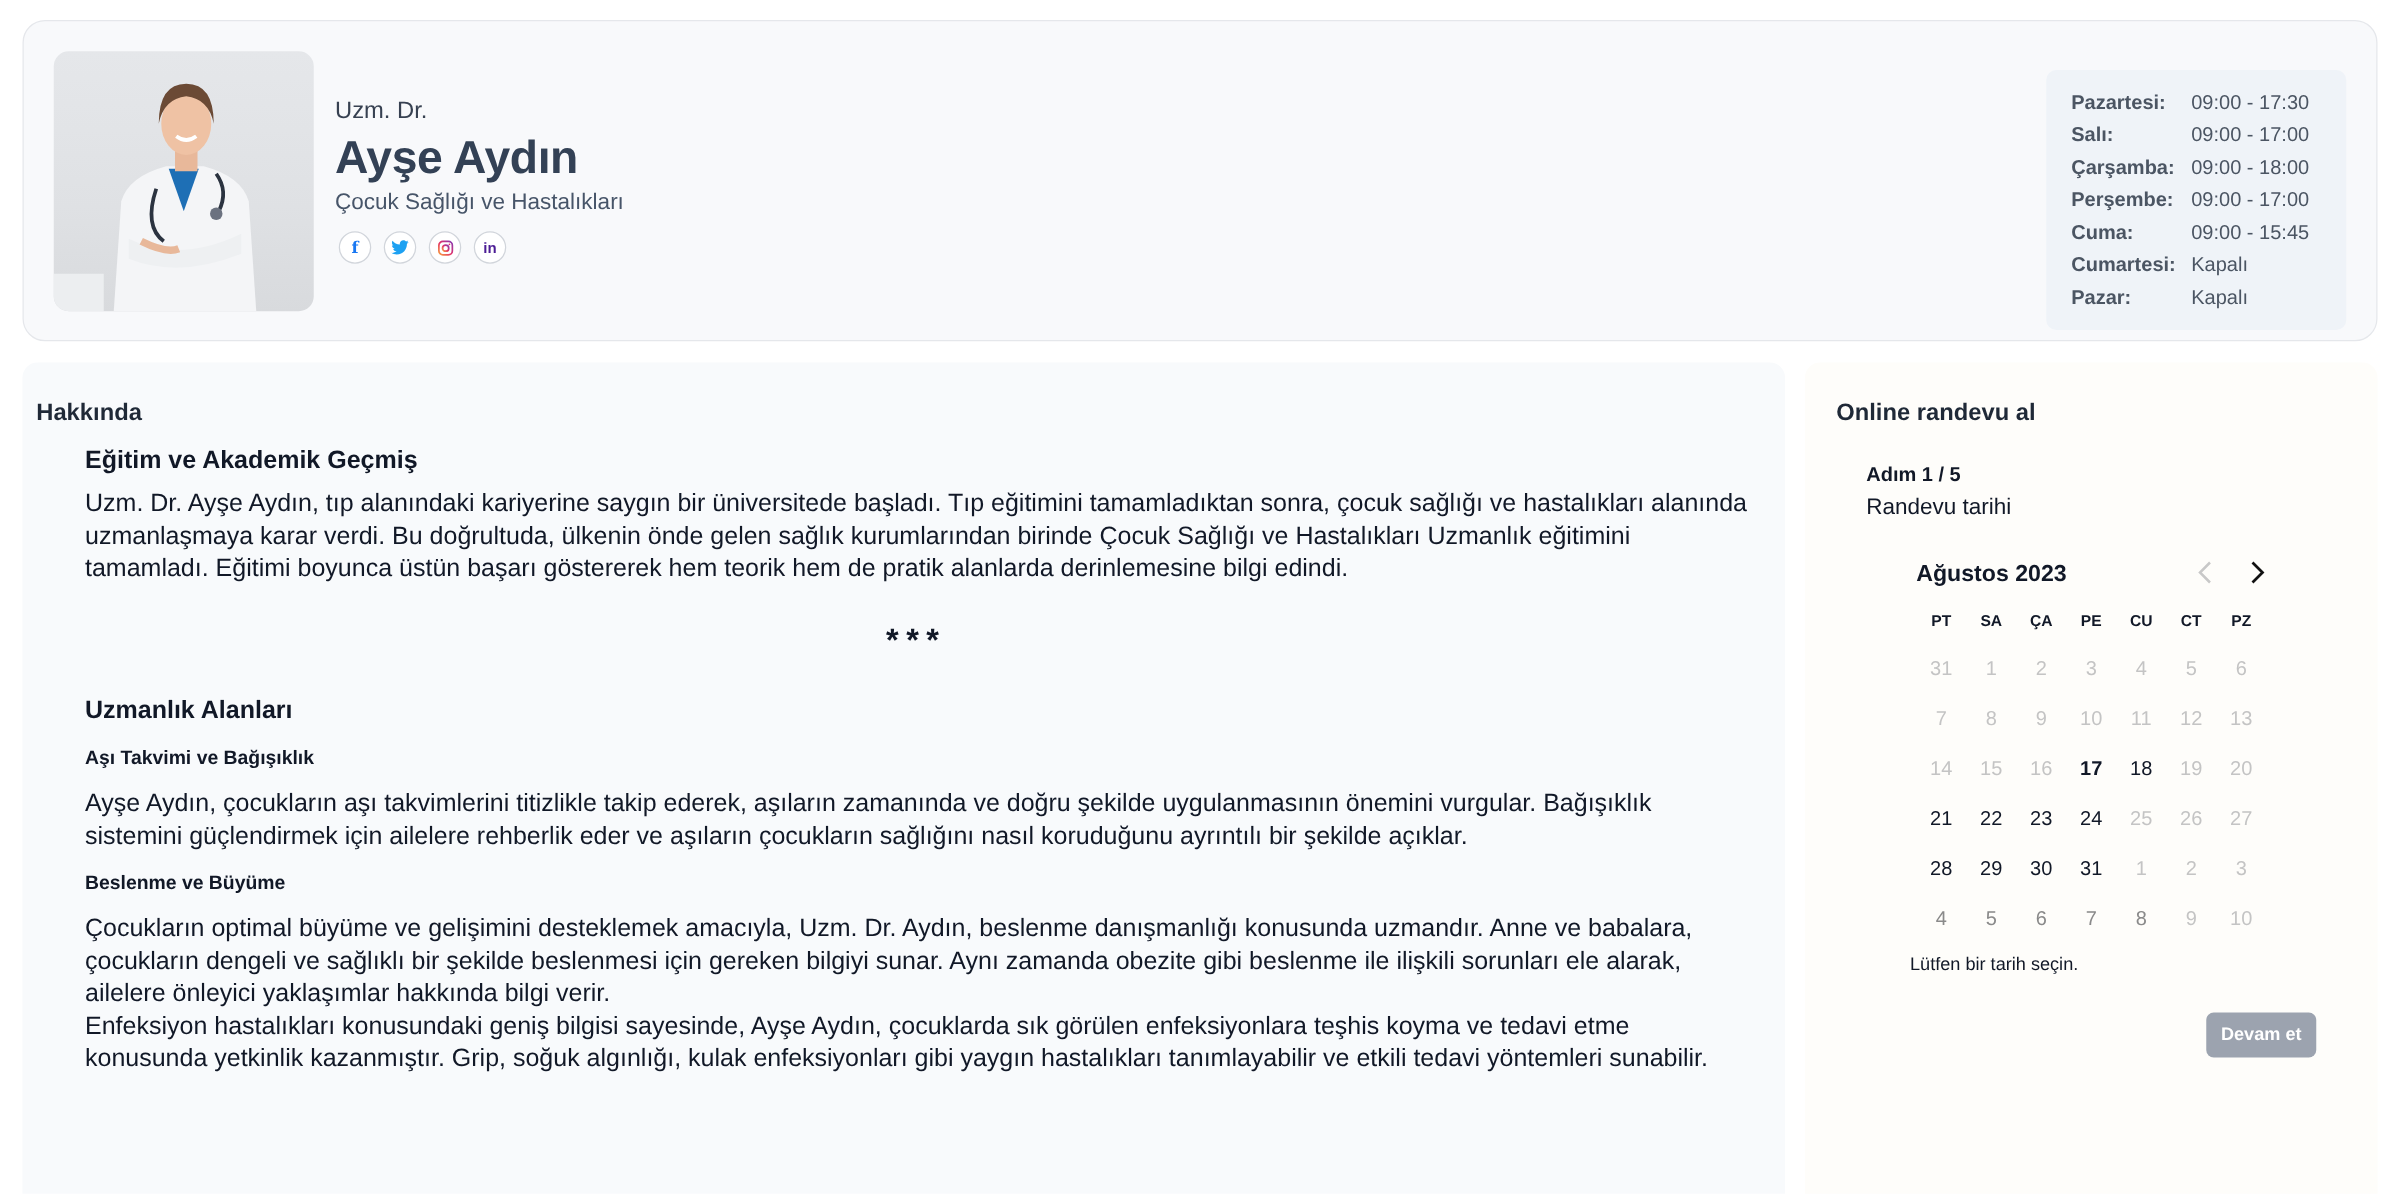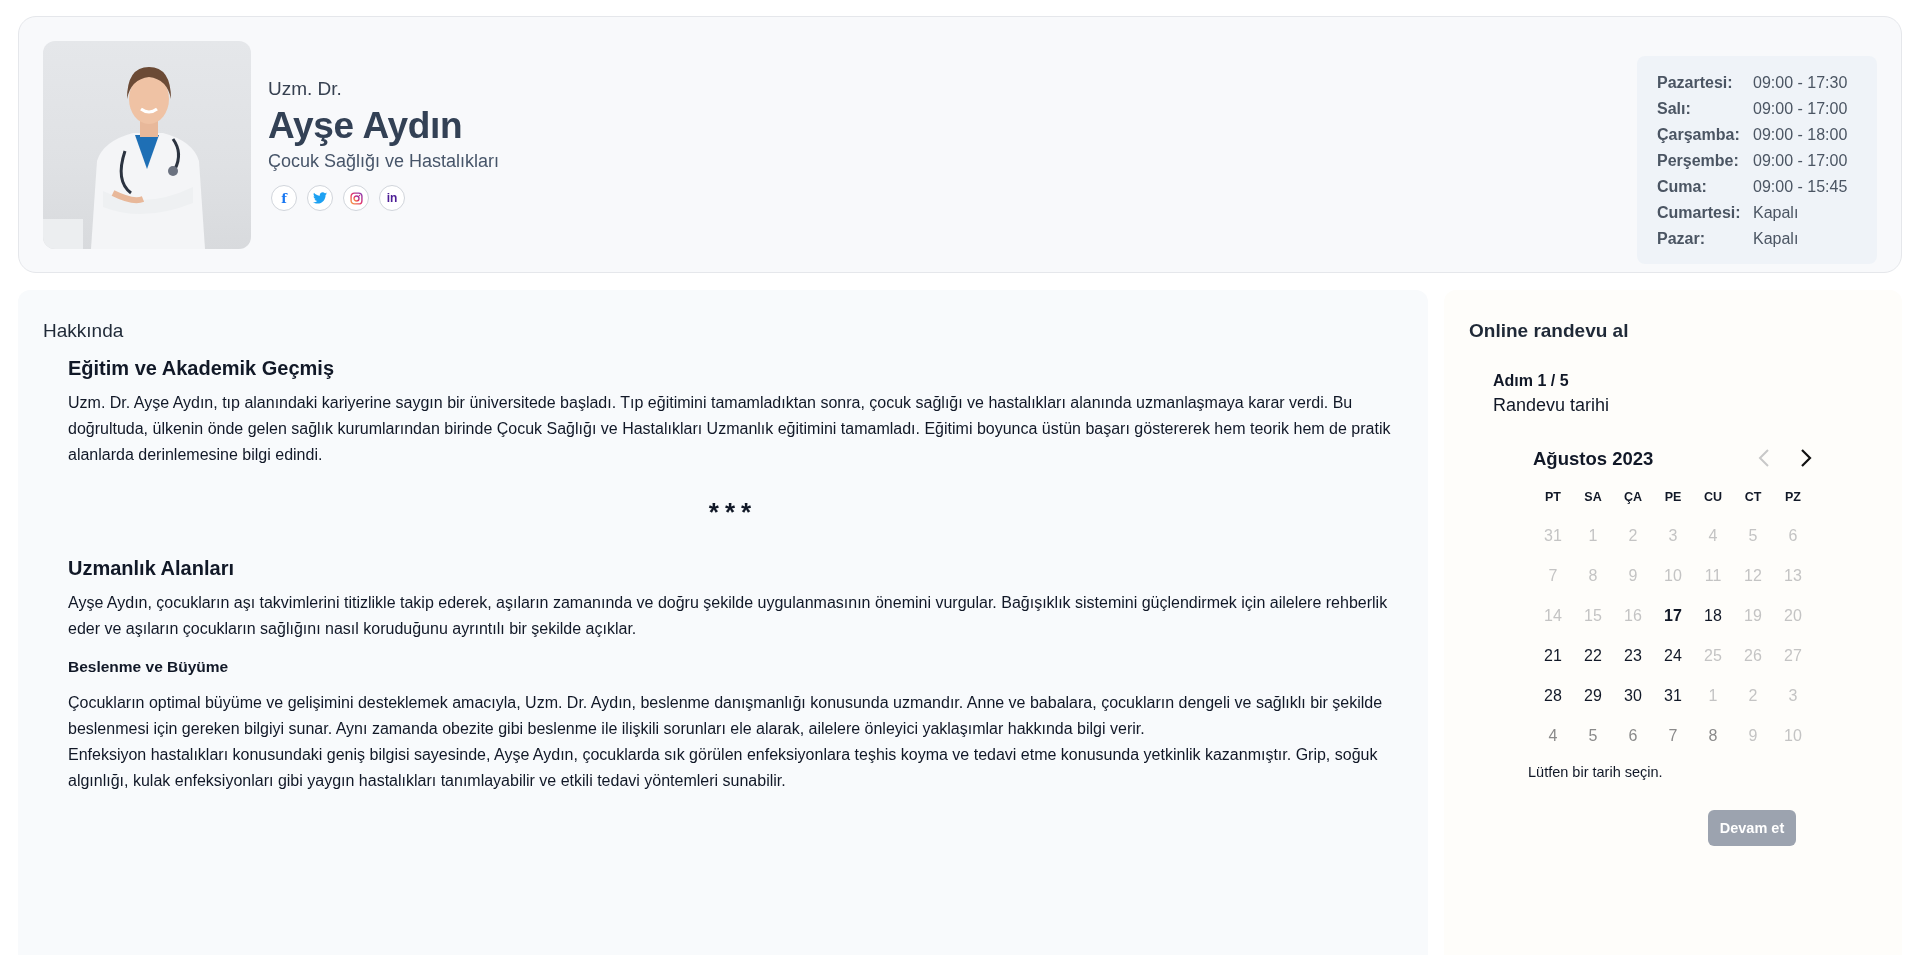--- a/index.html
+++ b/index.html
@@ -37,24 +37,24 @@
   }
   .hours-row { display: flex; font-size: 16px; line-height: 26px; }
   .hours-day { width: 96px; font-weight: 700; color: #4b5563; }
   .hours-time { color: #4b5563; }
 
   
   .about-panel {
     position: absolute; left: 18px; top: 290px; width: 1410px; height: 680px;
     background: #f8fafc; border-radius: 12px;
   }
-  .about-heading { position: absolute; left: 25px; top: 30px; font-size: 19px; font-weight: 400; color: #1f2937; }
+  .about-heading { position: absolute; left: 11px; top: 30px; font-size: 19px; font-weight: 700; color: #1f2937; }
   .about-body { position: absolute; left: 50px; top: 64px; width: 1330px; }
   .sec-title { font-size: 20px; font-weight: 700; color: #111827; line-height: 28px; margin-bottom: 8px; }
-  .para { font-size: 16px; line-height: 26px; color: #111827; }
+  .para { font-size: 20px; line-height: 26px; color: #111827; }
   .separator { text-align: center; font-size: 26px; font-weight: 700; color: #111827; margin: 30px 0 28px; letter-spacing: 6px; line-height: 28px; }
   .sub-title { font-size: 15.5px; font-weight: 700; color: #111827; line-height: 22px; margin: 14px 0 12px; }
 
   
   .booking-panel {
     position: absolute; left: 1444px; top: 290px; width: 458px; height: 680px;
     background: #fefdfa; border-radius: 12px;
   }
   .booking-title { position: absolute; left: 25px; top: 30px; font-size: 19px; font-weight: 700; color: #1f2937; }
   .step { position: absolute; left: 49px; top: 80px; }
@@ -69,21 +69,21 @@
   .cal-next { left: 261px; }
   .cal-grid { display: grid; grid-template-columns: repeat(7, 40px); margin-top: 2px; }
   .dow { height: 38px; display: flex; align-items: center; justify-content: center; font-size: 12.5px; font-weight: 700; color: #111827; }
   .day { height: 40px; display: flex; align-items: center; justify-content: center; font-size: 16px; color: #c4c4c4; cursor: default; }
   .day.avail { color: #111827; cursor: pointer; }
   .day.today { color: #111827; font-weight: 700; }
   .day.next-mid { color: #8a8a8a; }
   .cal-hint { margin-top: 8px; margin-left: -5px; font-size: 14.5px; color: #111827; }
 
   .continue-btn {
-    position: absolute; left: 1708px; top: 810px; width: 88px; height: 36px;
+    position: absolute; left: 1765px; top: 810px; width: 88px; height: 36px;
     background: #9ca3af; color: #ffffff; font-weight: 700; font-size: 14.5px; border: none; border-radius: 6px;
     display: flex; align-items: center; justify-content: center; cursor: not-allowed;
     font-family: "Liberation Sans", sans-serif;
   }
 </style>
 </head>
 <body>
 
 <div class="header-card">
   <div class="photo">
@@ -176,20 +176,21 @@
   </div>
 </div>
 
 <div class="about-panel">
   <div class="about-heading">Hakkında</div>
   <div class="about-body">
     <div class="sec-title">Eğitim ve Akademik Geçmiş</div>
     <div class="para">Uzm. Dr. Ayşe Aydın, tıp alanındaki kariyerine saygın bir üniversitede başladı. Tıp eğitimini tamamladıktan sonra, çocuk sağlığı ve hastalıkları alanında uzmanlaşmaya karar verdi. Bu doğrultuda, ülkenin önde gelen sağlık kurumlarından birinde Çocuk Sağlığı ve Hastalıkları Uzmanlık eğitimini tamamladı. Eğitimi boyunca üstün başarı göstererek hem teorik hem de pratik alanlarda derinlemesine bilgi edindi.</div>
     <div class="separator">***</div>
     <div class="sec-title">Uzmanlık Alanları</div>
+    <div class="sub-title">Aşı Takvimi ve Bağışıklık</div>
     <div class="para">Ayşe Aydın, çocukların aşı takvimlerini titizlikle takip ederek, aşıların zamanında ve doğru şekilde uygulanmasının önemini vurgular. Bağışıklık sistemini güçlendirmek için ailelere rehberlik eder ve aşıların çocukların sağlığını nasıl koruduğunu ayrıntılı bir şekilde açıklar.</div>
     <div class="sub-title">Beslenme ve Büyüme</div>
     <div class="para">Çocukların optimal büyüme ve gelişimini desteklemek amacıyla, Uzm. Dr. Aydın, beslenme danışmanlığı konusunda uzmandır. Anne ve babalara, çocukların dengeli ve sağlıklı bir şekilde beslenmesi için gereken bilgiyi sunar. Aynı zamanda obezite gibi beslenme ile ilişkili sorunları ele alarak, ailelere önleyici yaklaşımlar hakkında bilgi verir.</div>
     <div class="para">Enfeksiyon hastalıkları konusundaki geniş bilgisi sayesinde, Ayşe Aydın, çocuklarda sık görülen enfeksiyonlara teşhis koyma ve tedavi etme konusunda yetkinlik kazanmıştır. Grip, soğuk algınlığı, kulak enfeksiyonları gibi yaygın hastalıkları tanımlayabilir ve etkili tedavi yöntemleri sunabilir.</div>
   </div>
 </div>
 
 <div class="booking-panel">
   <div class="booking-title">Online randevu al</div>
   <div class="step">

